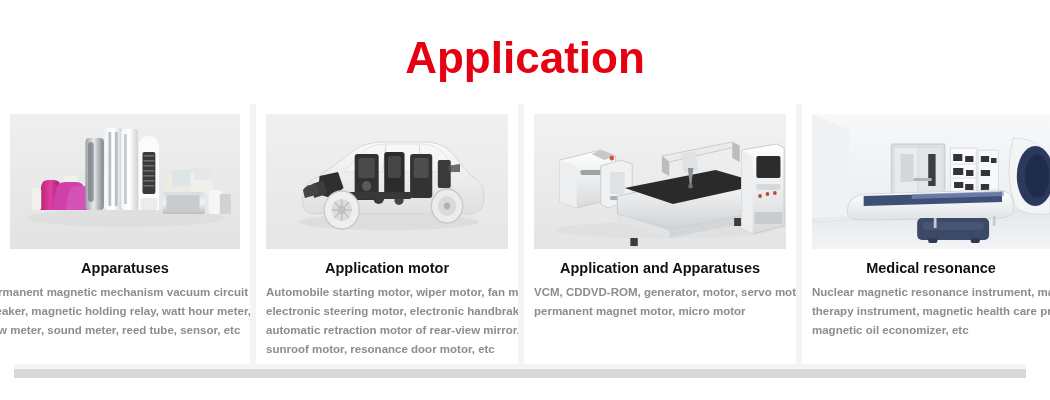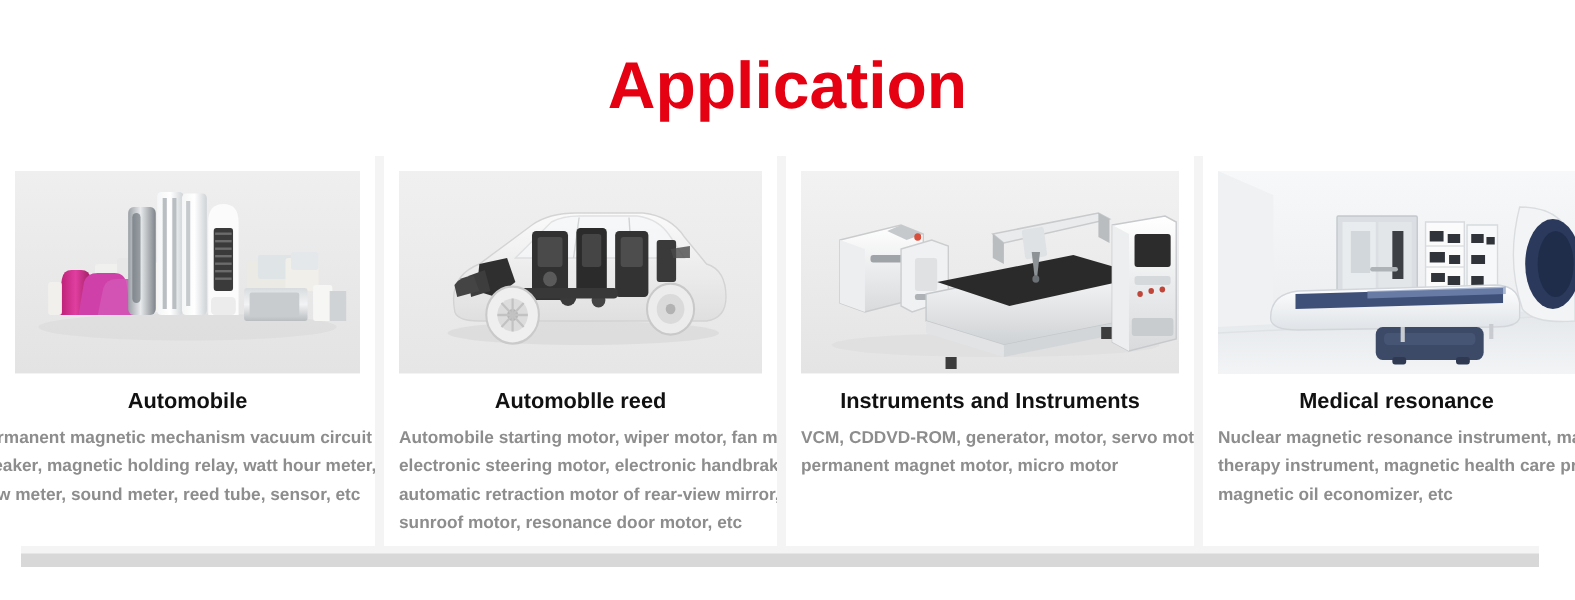--- a/index.html
+++ b/index.html
@@ -196,21 +196,21 @@
             <rect x="176" y="56" width="26" height="16" rx="2" fill="#dfe4e7"></rect>
             <rect x="196" y="58" width="24" height="22" rx="2" fill="#f1efe9"></rect>
             <rect x="200" y="54" width="20" height="12" rx="2" fill="#e4e8ea"></rect>
 
             <rect x="166" y="78" width="46" height="22" rx="2" fill="url(#metalG)"></rect>
             <rect x="170" y="81" width="36" height="16" rx="1.5" fill="#c8ccce"></rect>
             <rect x="216" y="76" width="14" height="24" rx="2" fill="#f6f6f4"></rect>
             <path d="M228 80 L240 80 L240 100 L228 100 Z" fill="#cfd3d5"></path>
           </svg>
         </div>
-        <div class="card-title">Automobile</div>
+        <div class="card-title">Apparatuses</div>
         <div class="card-desc">
           <span class="desc-line">Permanent magnetic mechanism vacuum circuit</span>
           <span class="desc-line">breaker, magnetic holding relay, watt hour meter,</span>
           <span class="desc-line">flow meter, sound meter, reed tube, sensor, etc</span>
         </div>
       </div>
 
       <div class="app-card card-2">
         <div class="card-media">
           <svg viewBox="0 0 262 135" preserveAspectRatio="none" aria-hidden="true">
@@ -258,21 +258,21 @@
               <line x1="74" y1="88" x2="90" y2="104"></line>
                 <line x1="90" y1="88" x2="74" y2="104"></line>
             </g>
             <circle cx="196" cy="92" r="17" fill="#ececec" stroke="#c9c9c9" stroke-width="1.5"></circle>
             <circle cx="196" cy="92" r="10" fill="#dadada"></circle>
             <circle cx="196" cy="92" r="3.5" fill="#b2b2b2"></circle>
 
             <path d="M40 76 Q44 70 54 70 L58 80 L42 84 Z" fill="#444444"></path>
           </svg>
         </div>
-        <div class="card-title">Automoblle reed</div>
+        <div class="card-title">Application motor</div>
         <div class="card-desc">
           <span class="desc-line">Automobile starting motor, wiper motor, fan motor,</span>
           <span class="desc-line">electronic steering motor, electronic handbrake motor</span>
           <span class="desc-line">automatic retraction motor of rear-view mirror,</span>
           <span class="desc-line">sunroof motor, resonance door motor, etc</span>
         </div>
       </div>
 
       <div class="app-card card-3">
         <div class="card-media">
@@ -323,21 +323,21 @@
             <rect x="240" y="42" width="26" height="22" rx="2" fill="#2c2c2c"></rect>
             <rect x="240" y="70" width="26" height="6" rx="2" fill="#d6d9db"></rect>
             <g fill="#c0463a">
               <circle cx="244" cy="82" r="2"></circle>
                 <circle cx="252" cy="80" r="2"></circle>
                 <circle cx="260" cy="79" r="2"></circle>
             </g>
             <rect x="238" y="98" width="30" height="12" rx="2" fill="#c9ccce"></rect>
           </svg>
         </div>
-        <div class="card-title">Instruments and Instruments</div>
+        <div class="card-title">Application and Apparatuses</div>
         <div class="card-desc">
           <span class="desc-line">VCM, CDDVD-ROM, generator, motor, servo motor,</span>
           <span class="desc-line">permanent magnet motor, micro motor</span>
         </div>
       </div>
 
       <div class="app-card card-4">
         <div class="card-media">
           <svg viewBox="0 0 258 135" preserveAspectRatio="none" aria-hidden="true">
             <defs>

